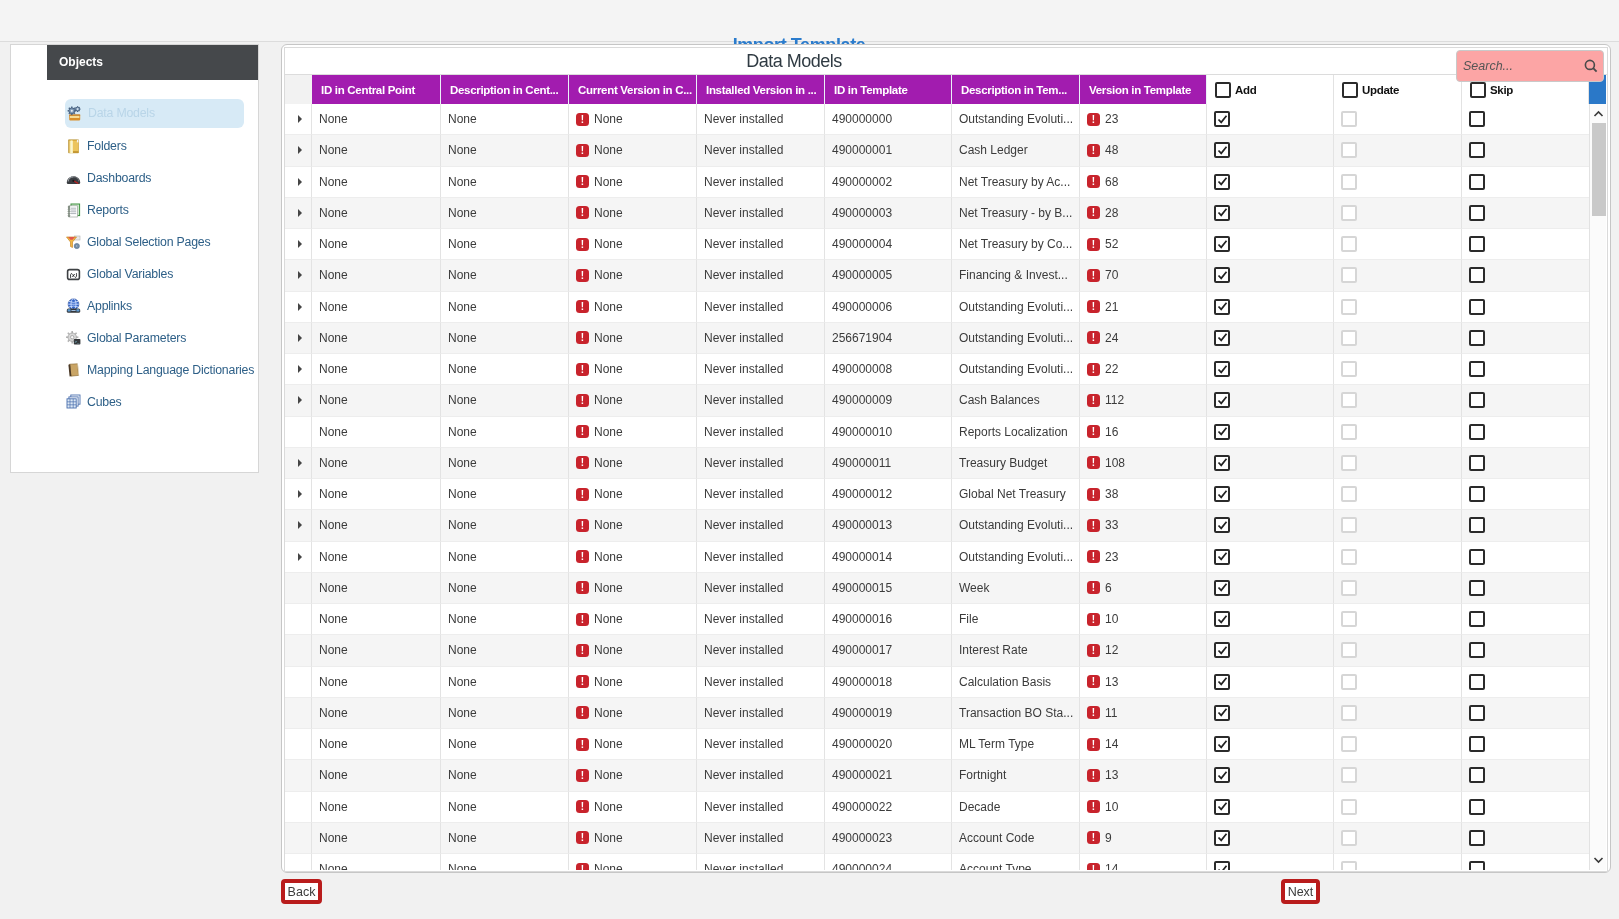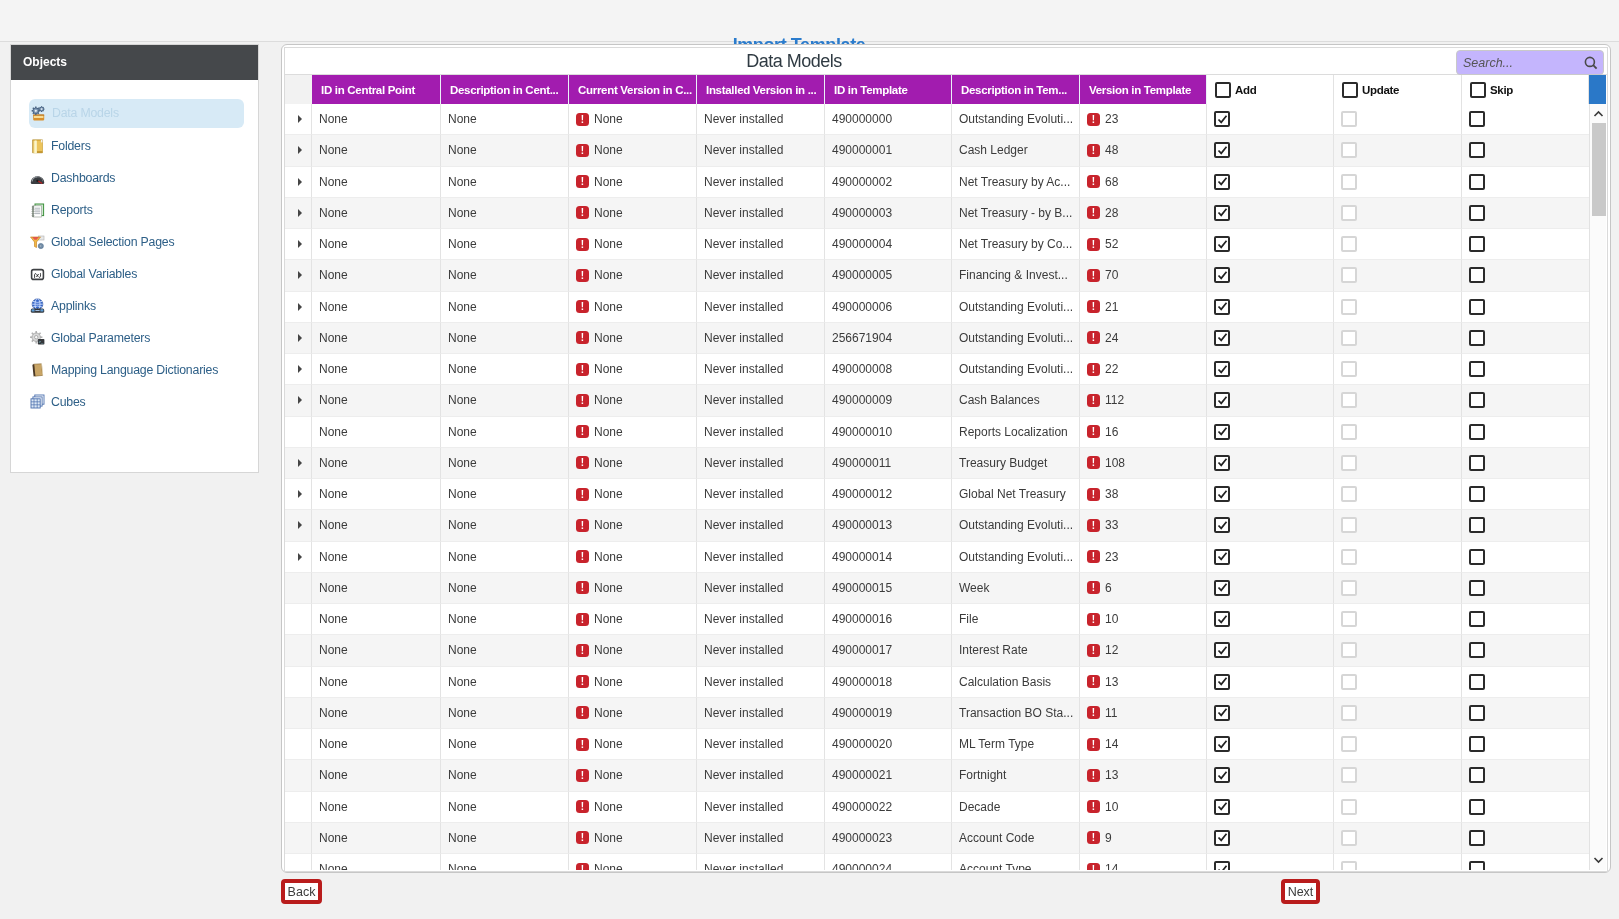--- a/index.html
+++ b/index.html
@@ -1,33 +1,33 @@
 <!DOCTYPE html>
 <html><head><meta charset="utf-8"><title>Import Template</title>
 <style>
 * { margin:0; padding:0; box-sizing:border-box; font-family:"Liberation Sans", sans-serif; }
 html,body { width:1619px; height:919px; background:#f1f1f1; overflow:hidden; position:relative; }
 .topline { position:absolute; left:0; top:41px; width:1619px; height:1px; background:#dcdcdc; }
 .topstrip { position:absolute; left:0; top:0; width:1619px; height:41px; background:#f4f4f4; }
 .title { position:absolute; left:799px; top:2px; transform:translateX(-50%); font-size:18px; letter-spacing:-0.4px; font-weight:bold; color:#2b7ccd; white-space:nowrap;margin-top:33px; }
 
-.sidebar { position:absolute; left:10px; top:44px; width:249px; height:429px; background:#ffffff; border:1px solid #d6d6d6; }
+.sidebar { position:absolute; left:10px; top:44px; width:249px; height:429px; background:#ffffff; border:1px solid #d6d6d6;padding-left:36px; }
 .shead { height:35px; background:#45484b; color:#ffffff; font-size:12px; font-weight:bold; line-height:35px; padding-left:12px; }
 .slist { padding-top:18.5px; }
 .sitem { height:31.95px; display:flex; align-items:center; padding-left:18px; }
 .sitem.sel { background:#d7eaf6; border-radius:6px; margin-left:18px; margin-right:14px; padding-left:1px; height:29px; margin-bottom:3px; }
 .sicon { width:17px; height:17px; margin-right:5px; display:inline-flex; }
 .slabel { font-size:12.3px; letter-spacing:-0.2px; color:#2d5f87; white-space:nowrap; }
 .sitem.sel .slabel { color:#b9d5e8; }
 
 .panel { position:absolute; left:281px; top:44px; width:1330px; height:829px; background:#ffffff; border:1px solid #c6c6c6; border-radius:6px; padding:2px 2px 0 2px; }
 .inner { width:100%; height:100%; border:1px solid #dadada; position:relative; overflow:hidden; }
 .titlebar { height:26px; position:relative; background:#ffffff; }
 .gridtitle { position:absolute; left:509px; top:3px; transform:translateX(-50%); font-size:18px; color:#2f3a42; white-space:nowrap; letter-spacing:-0.5px; }
-.search { position:absolute; top:2px; right:3px; width:148px; height:25px; border:1px solid #c9c9c9; border-radius:4px; background:#c4b5fd; display:flex; align-items:center; }
+.search { position:absolute; top:2px; right:3px; width:148px; height:32px; border:1px solid #c9c9c9; border-radius:4px; background:#fca5a5; display:flex; align-items:center; }
 .search .ph { flex:1; font-size:12.5px; font-style:italic; color:#555; padding-left:6px; }
 .search .mg { width:24px; display:flex; justify-content:center; }
 
 .thead { display:flex; height:30px; border-top:1px solid #dcdcdc; }
 .th { height:100%; display:flex; align-items:center; padding-left:9px; font-size:11.5px; font-weight:bold; letter-spacing:-0.3px; white-space:nowrap; overflow:hidden; }
 .th.blue { background:#a21caf; color:#ffffff; border-right:1px solid #eaf1f8; }
 .th.gray { background:#f2f2f2; }
 .th.white { background:#ffffff; color:#111; border-right:1px solid #e2e2e2; padding-left:8px; }
 .th.bluecap { background:#2a78c8; padding:0; }
 

